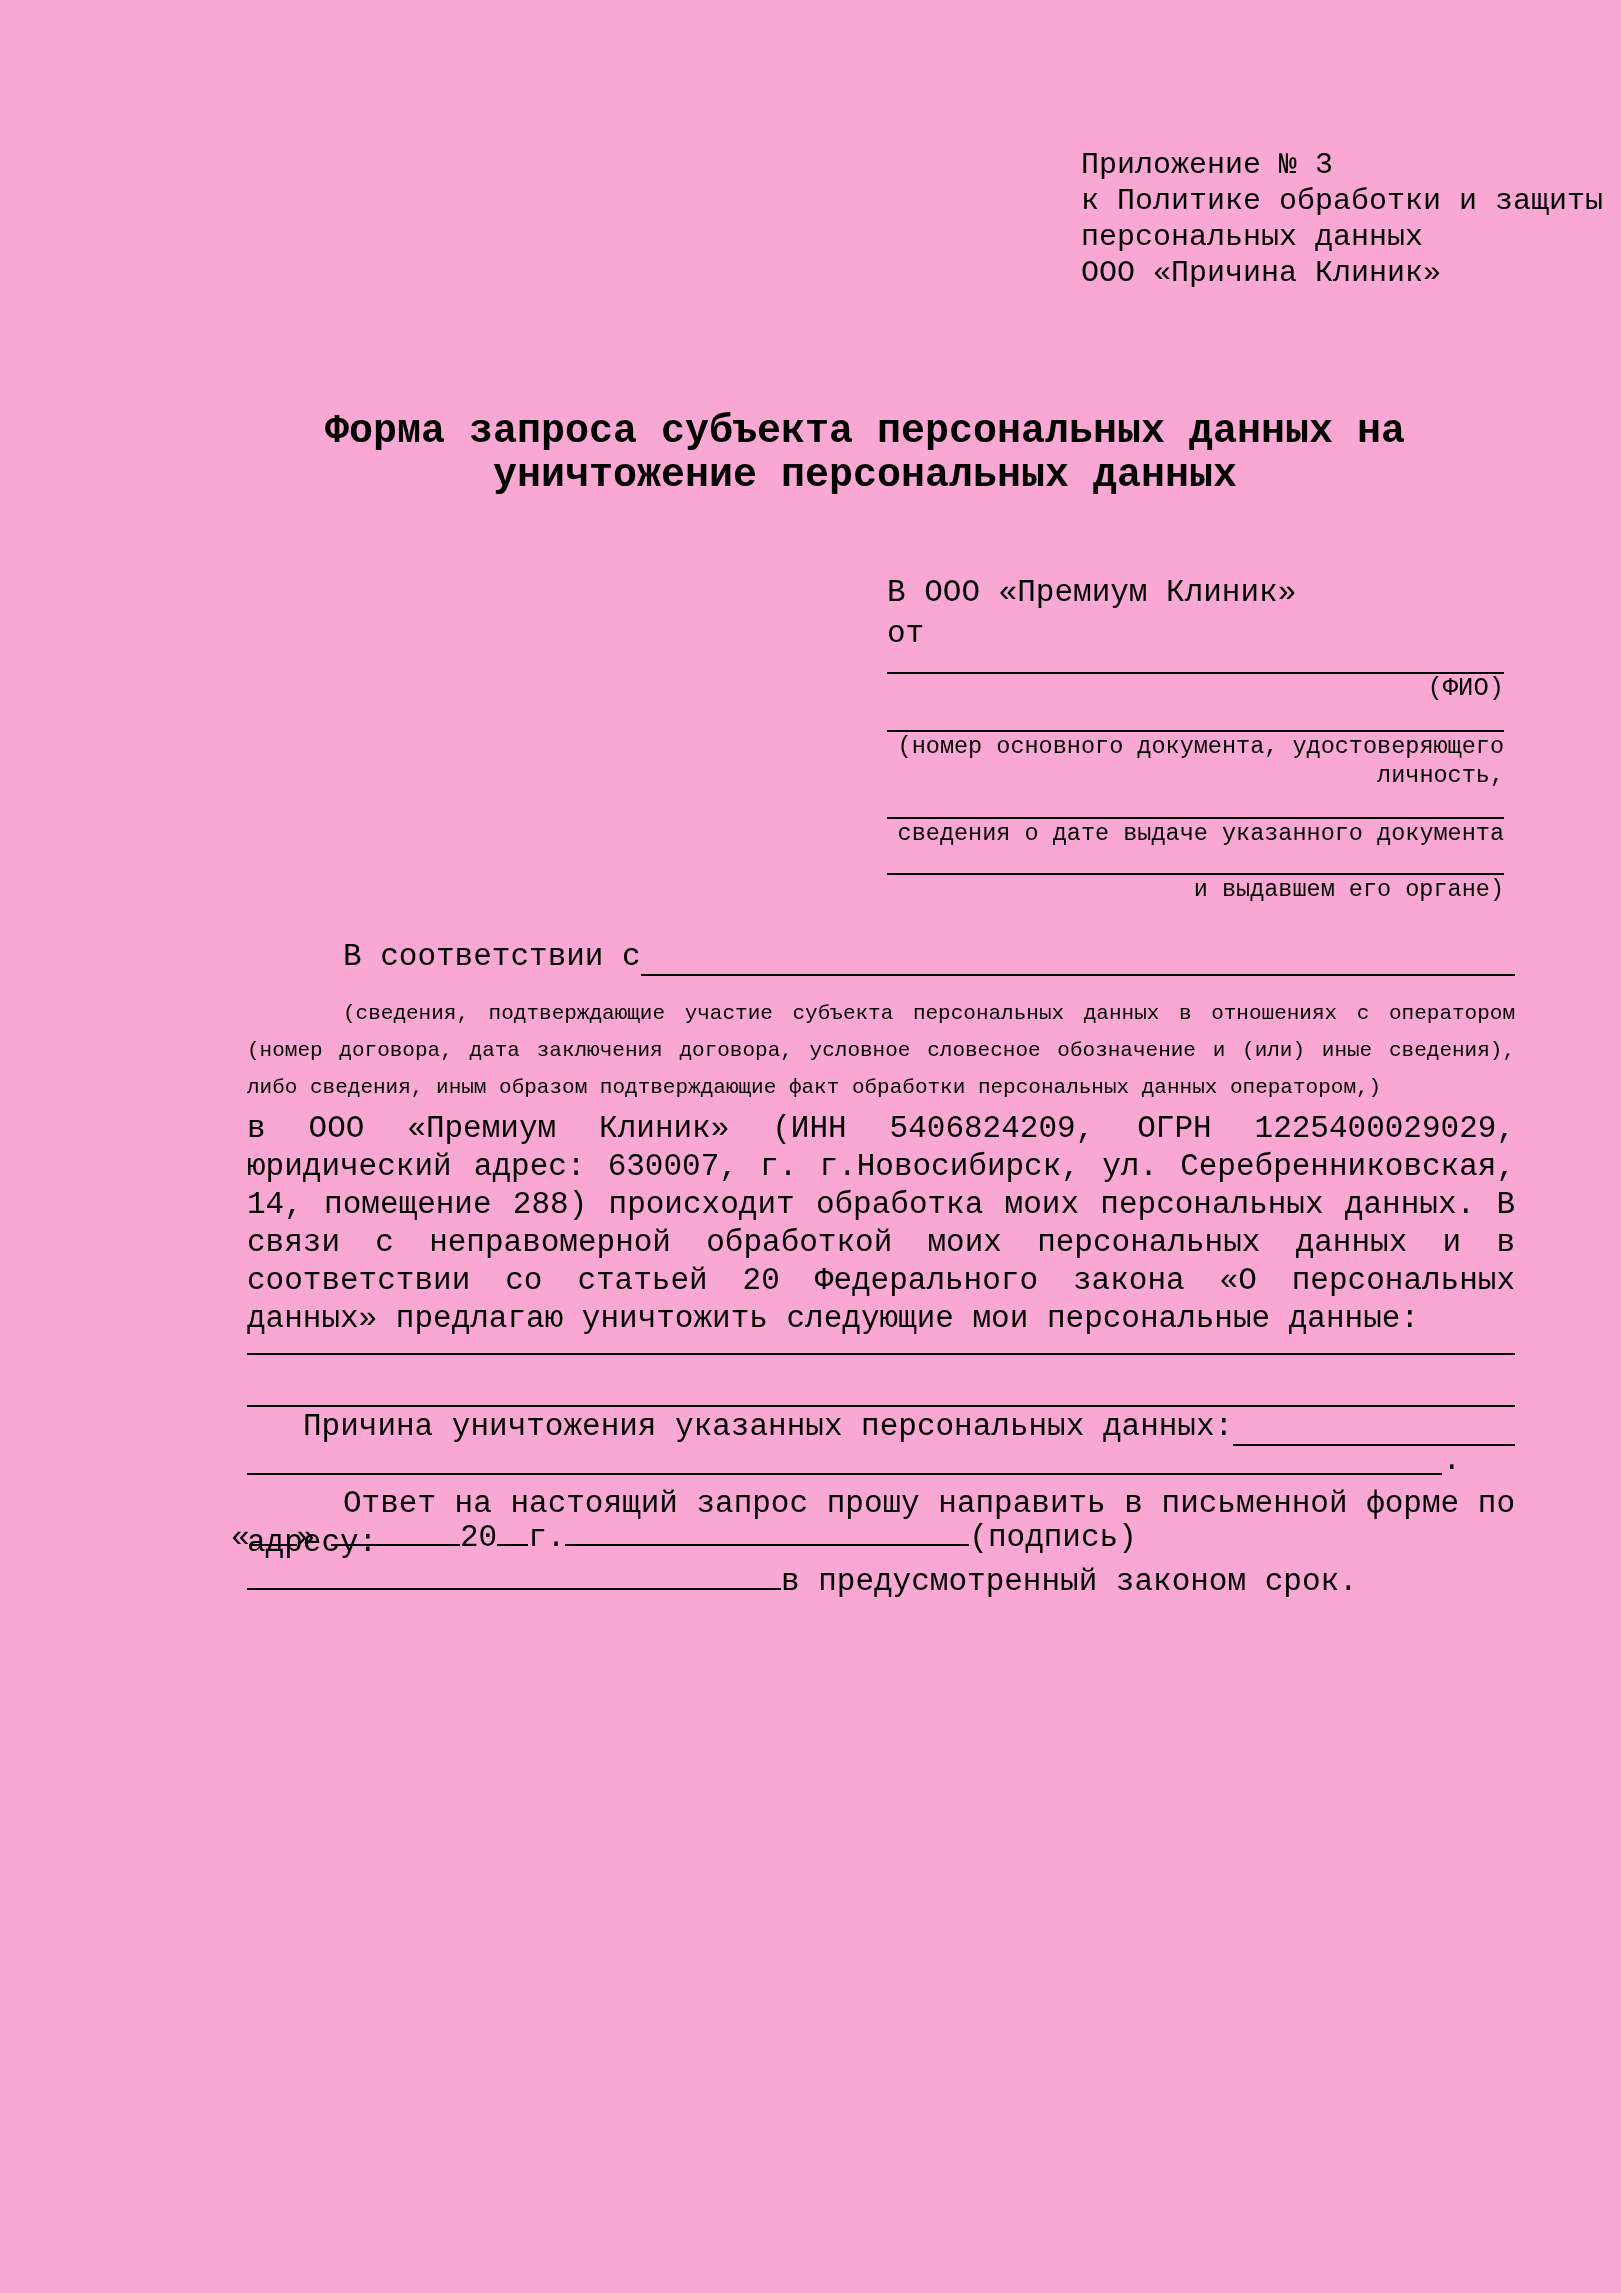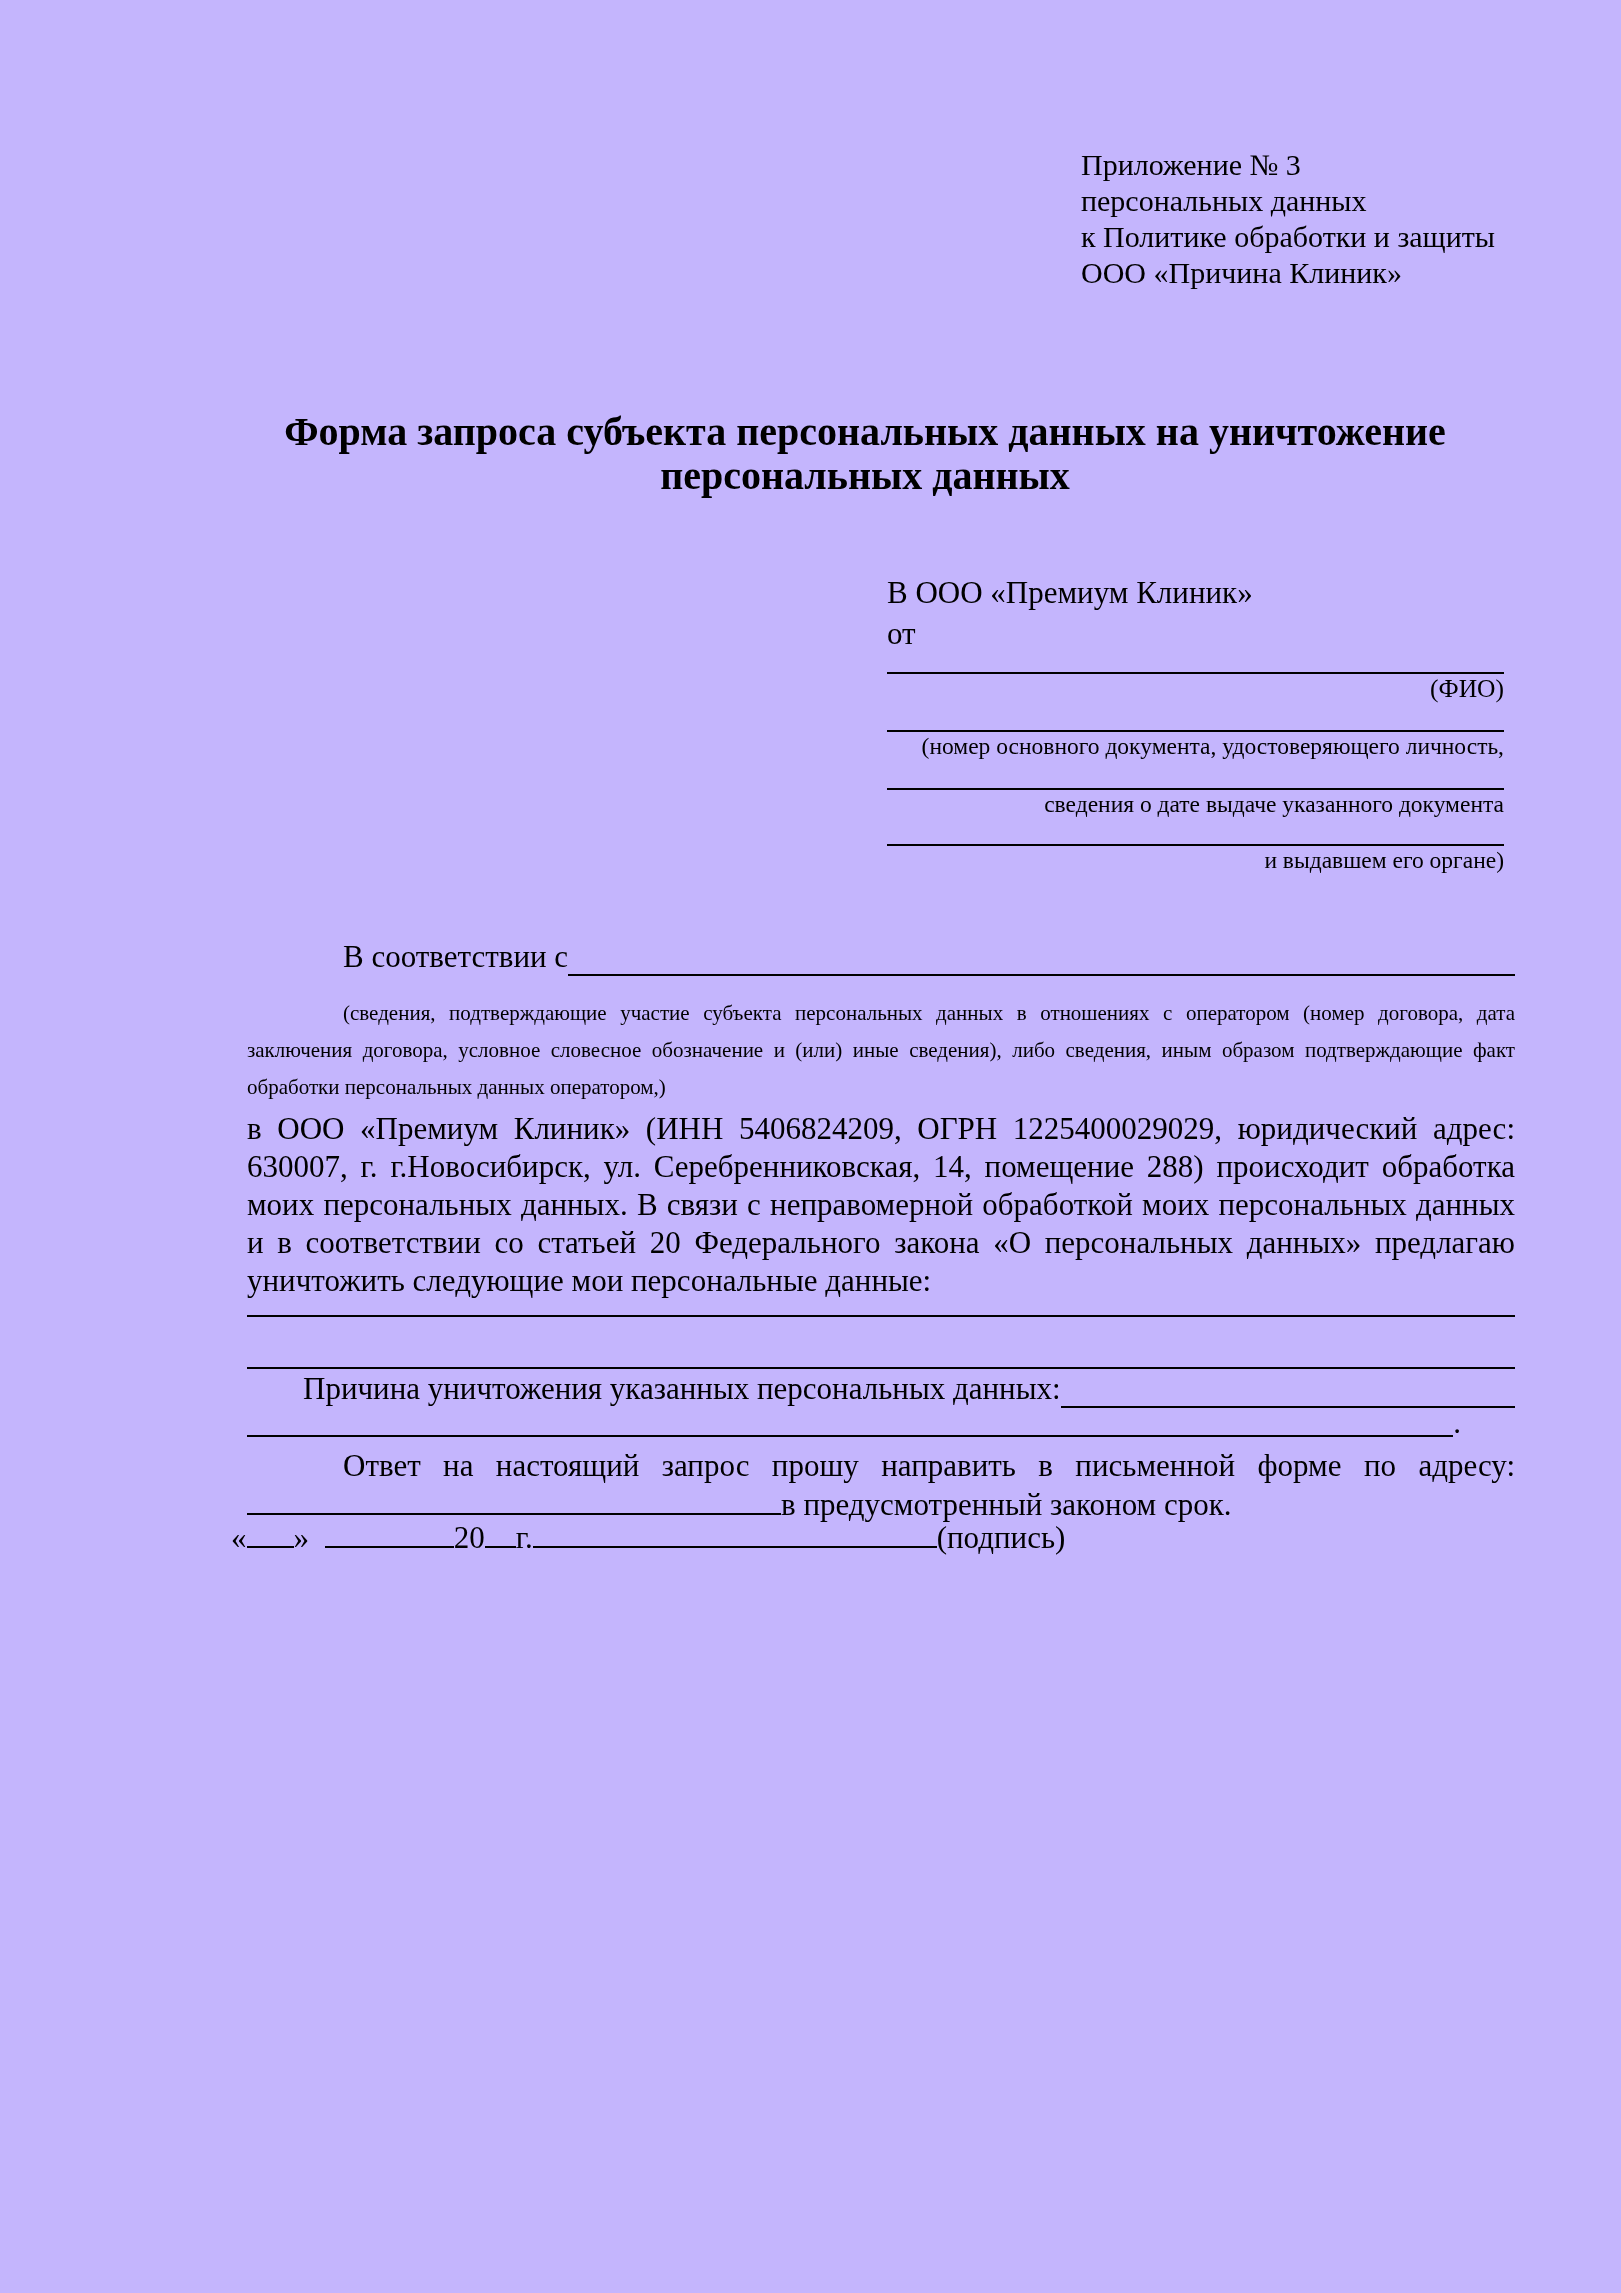--- a/index.html
+++ b/index.html
@@ -1,22 +1,22 @@
 <!DOCTYPE html>
 <html><head>
 <meta charset="utf-8">
 <style>
   * { margin:0; padding:0; box-sizing:border-box; }
   html,body { background:#e9e9e9; }
   .page {
     position:relative;
     width:1621px; height:2294px;
-    background:#c4b5fd;
+    background:#f9a8d4;
     color:#000000;
-    font-family:Liberation Serif, serif;
+    font-family:Liberation Mono, monospace;
     margin:0 auto;
     overflow:hidden;
   }
   
   .header-block {
     position:absolute; left:1081px; top:147px;
     font-size:30px; line-height:36px;
   }
   
   .doc-title {
@@ -68,22 +68,22 @@
   .u-year { width:31px; }
   .u-sig { width:404px; }
 </style>
 </head>
 <body>
 
 <div class="page">
 
   <div class="header-block">
     <div>Приложение № 3</div>
+    <div>к Политике обработки и защиты</div>
     <div>персональных данных</div>
-    <div>к Политике обработки и защиты</div>
     <div>ООО «Причина Клиник»</div>
   </div>
 
   <div class="doc-title">Форма запроса субъекта персональных данных на уничтожение персональных данных</div>
 
   <div class="recipient">
     <div class="r-text">В ООО «Премиум Клиник»</div>
     <div class="r-text">от</div>
     <div class="field-line fl-1"></div>
     <div class="caption cap-fio">(ФИО)</div>

